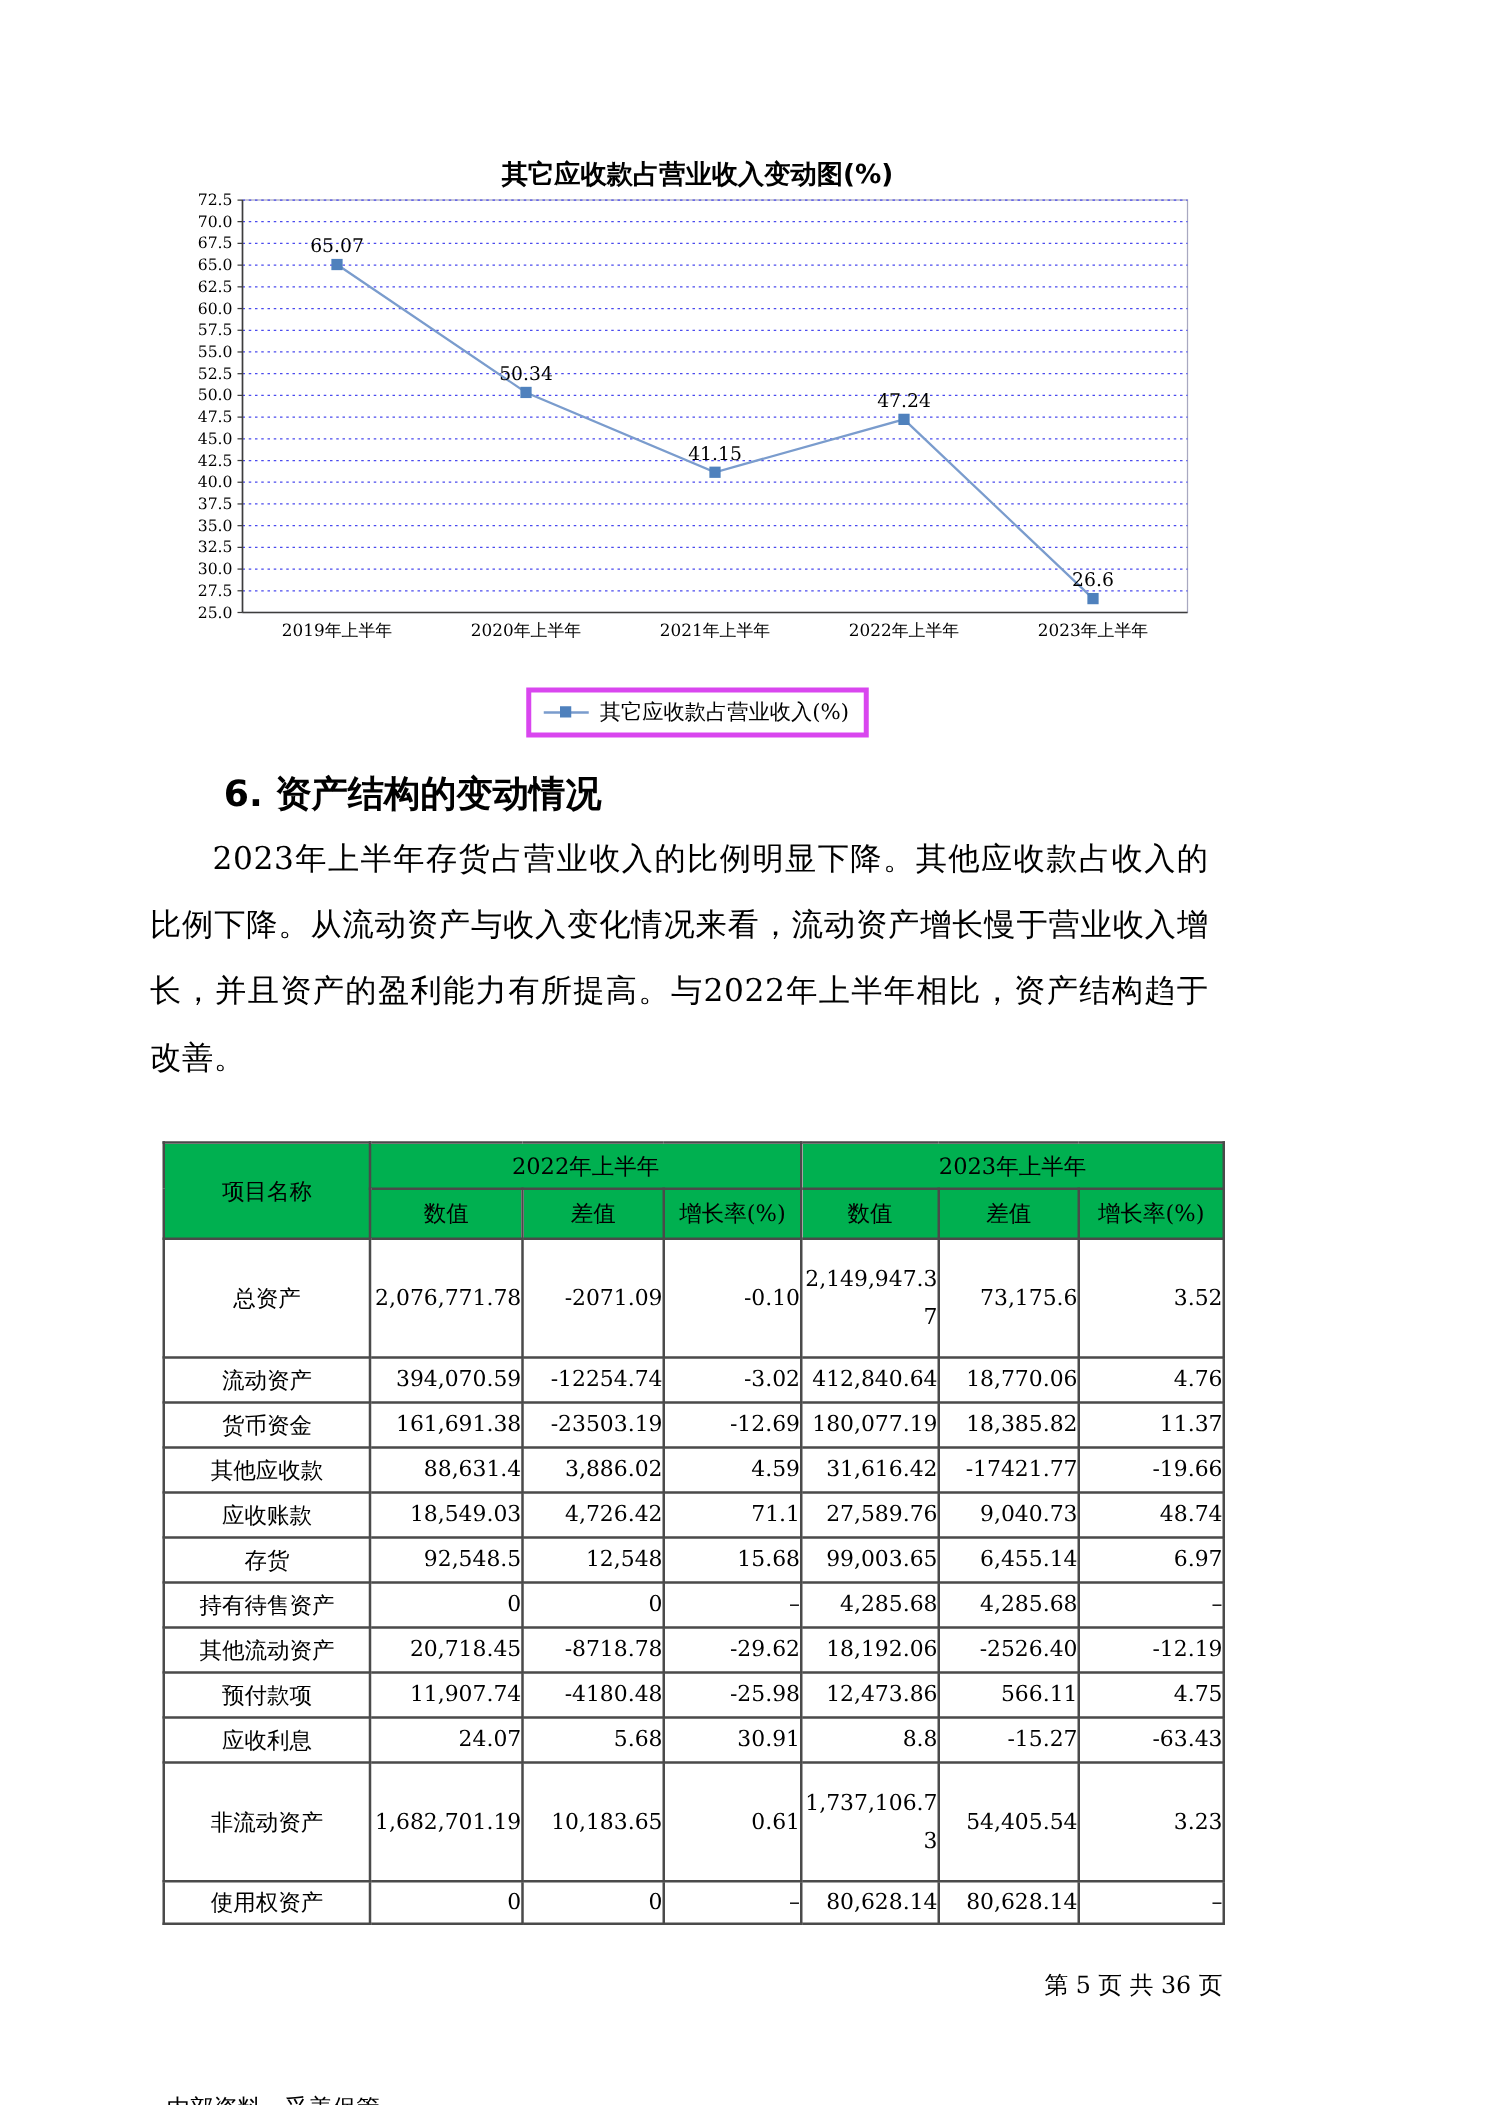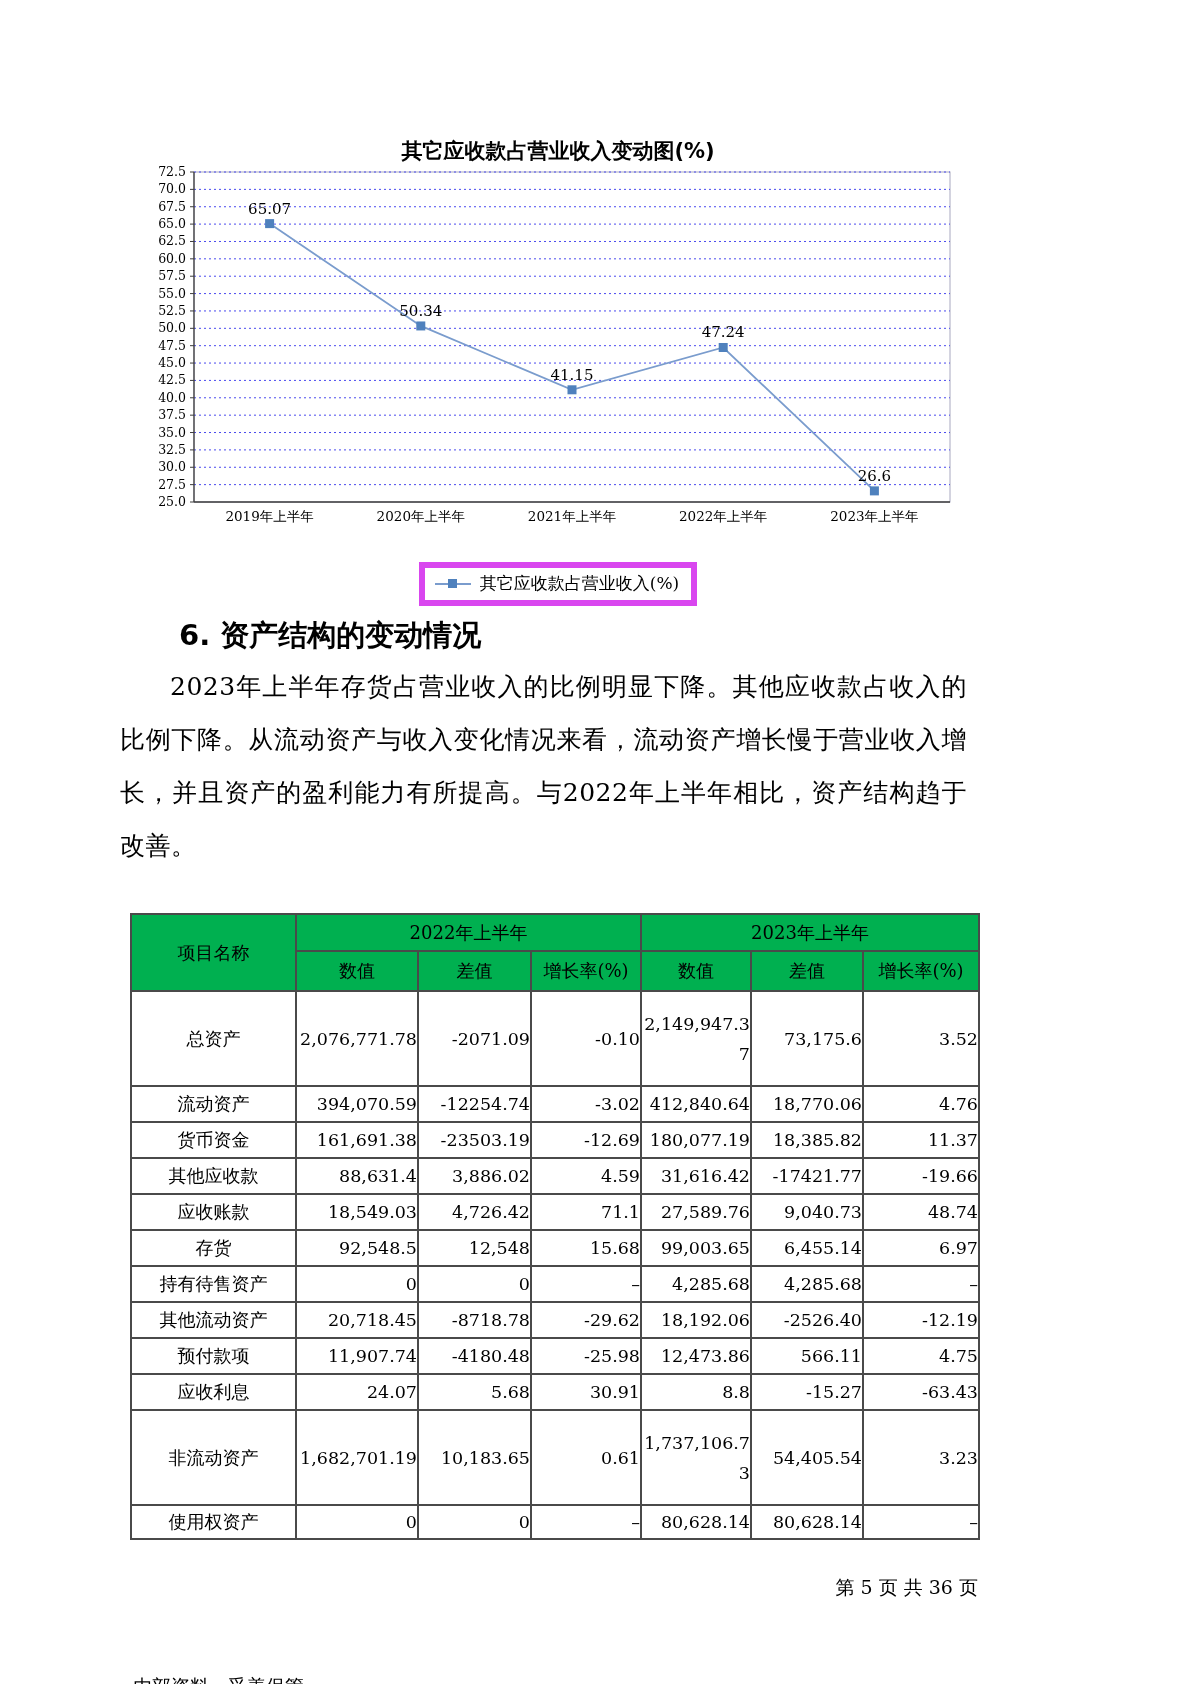--- a/index.html
+++ b/index.html
@@ -2,24 +2,24 @@
 <html><head>
 <meta charset="utf-8">
 <style>
   html,body{margin:0;padding:0;background:#e8e8e8;}
   .page{position:relative;width:1191px;height:1684px;background:#ffffff;margin:0 auto;
         font-family:"DejaVu Serif","Liberation Serif",serif;color:#000;overflow:hidden;}
 
   
   .chart{position:absolute;left:140px;top:124px;width:836px;}
   .chart-title{text-align:center;font-family:"DejaVu Sans","Liberation Sans",sans-serif;
-               font-weight:700;font-size:21px;height:30px;line-height:30px;margin-top:12px;}
+               font-weight:700;font-size:21px;height:30px;line-height:30px;}
   .chart svg{display:block;font-family:"DejaVu Serif","Liberation Serif",serif;}
   .legend-wrap{display:flex;justify-content:center;margin-top:34px;}
-  .legend{display:flex;align-items:center;gap:9px;border:6px solid #d946ef;background:#fff;
+  .legend{display:flex;align-items:center;gap:9px;border:4px solid #d946ef;background:#fff;
           padding:4px 12px 5px 10px;}
   .legend-marker{position:relative;width:36px;height:11px;}
   .legend-marker .line{position:absolute;top:4.5px;left:0;width:100%;height:2px;}
   .legend-marker .sq{position:absolute;top:1px;left:13px;width:9px;height:9px;}
   .legend-label{font-size:17px;}
 
   
   .heading{position:absolute;left:179px;top:616px;font-family:"DejaVu Sans","Liberation Sans",sans-serif;
            font-weight:700;font-size:29px;}
   .body-par{position:absolute;left:120px;top:660px;width:847px;font-size:25px;line-height:53px;

